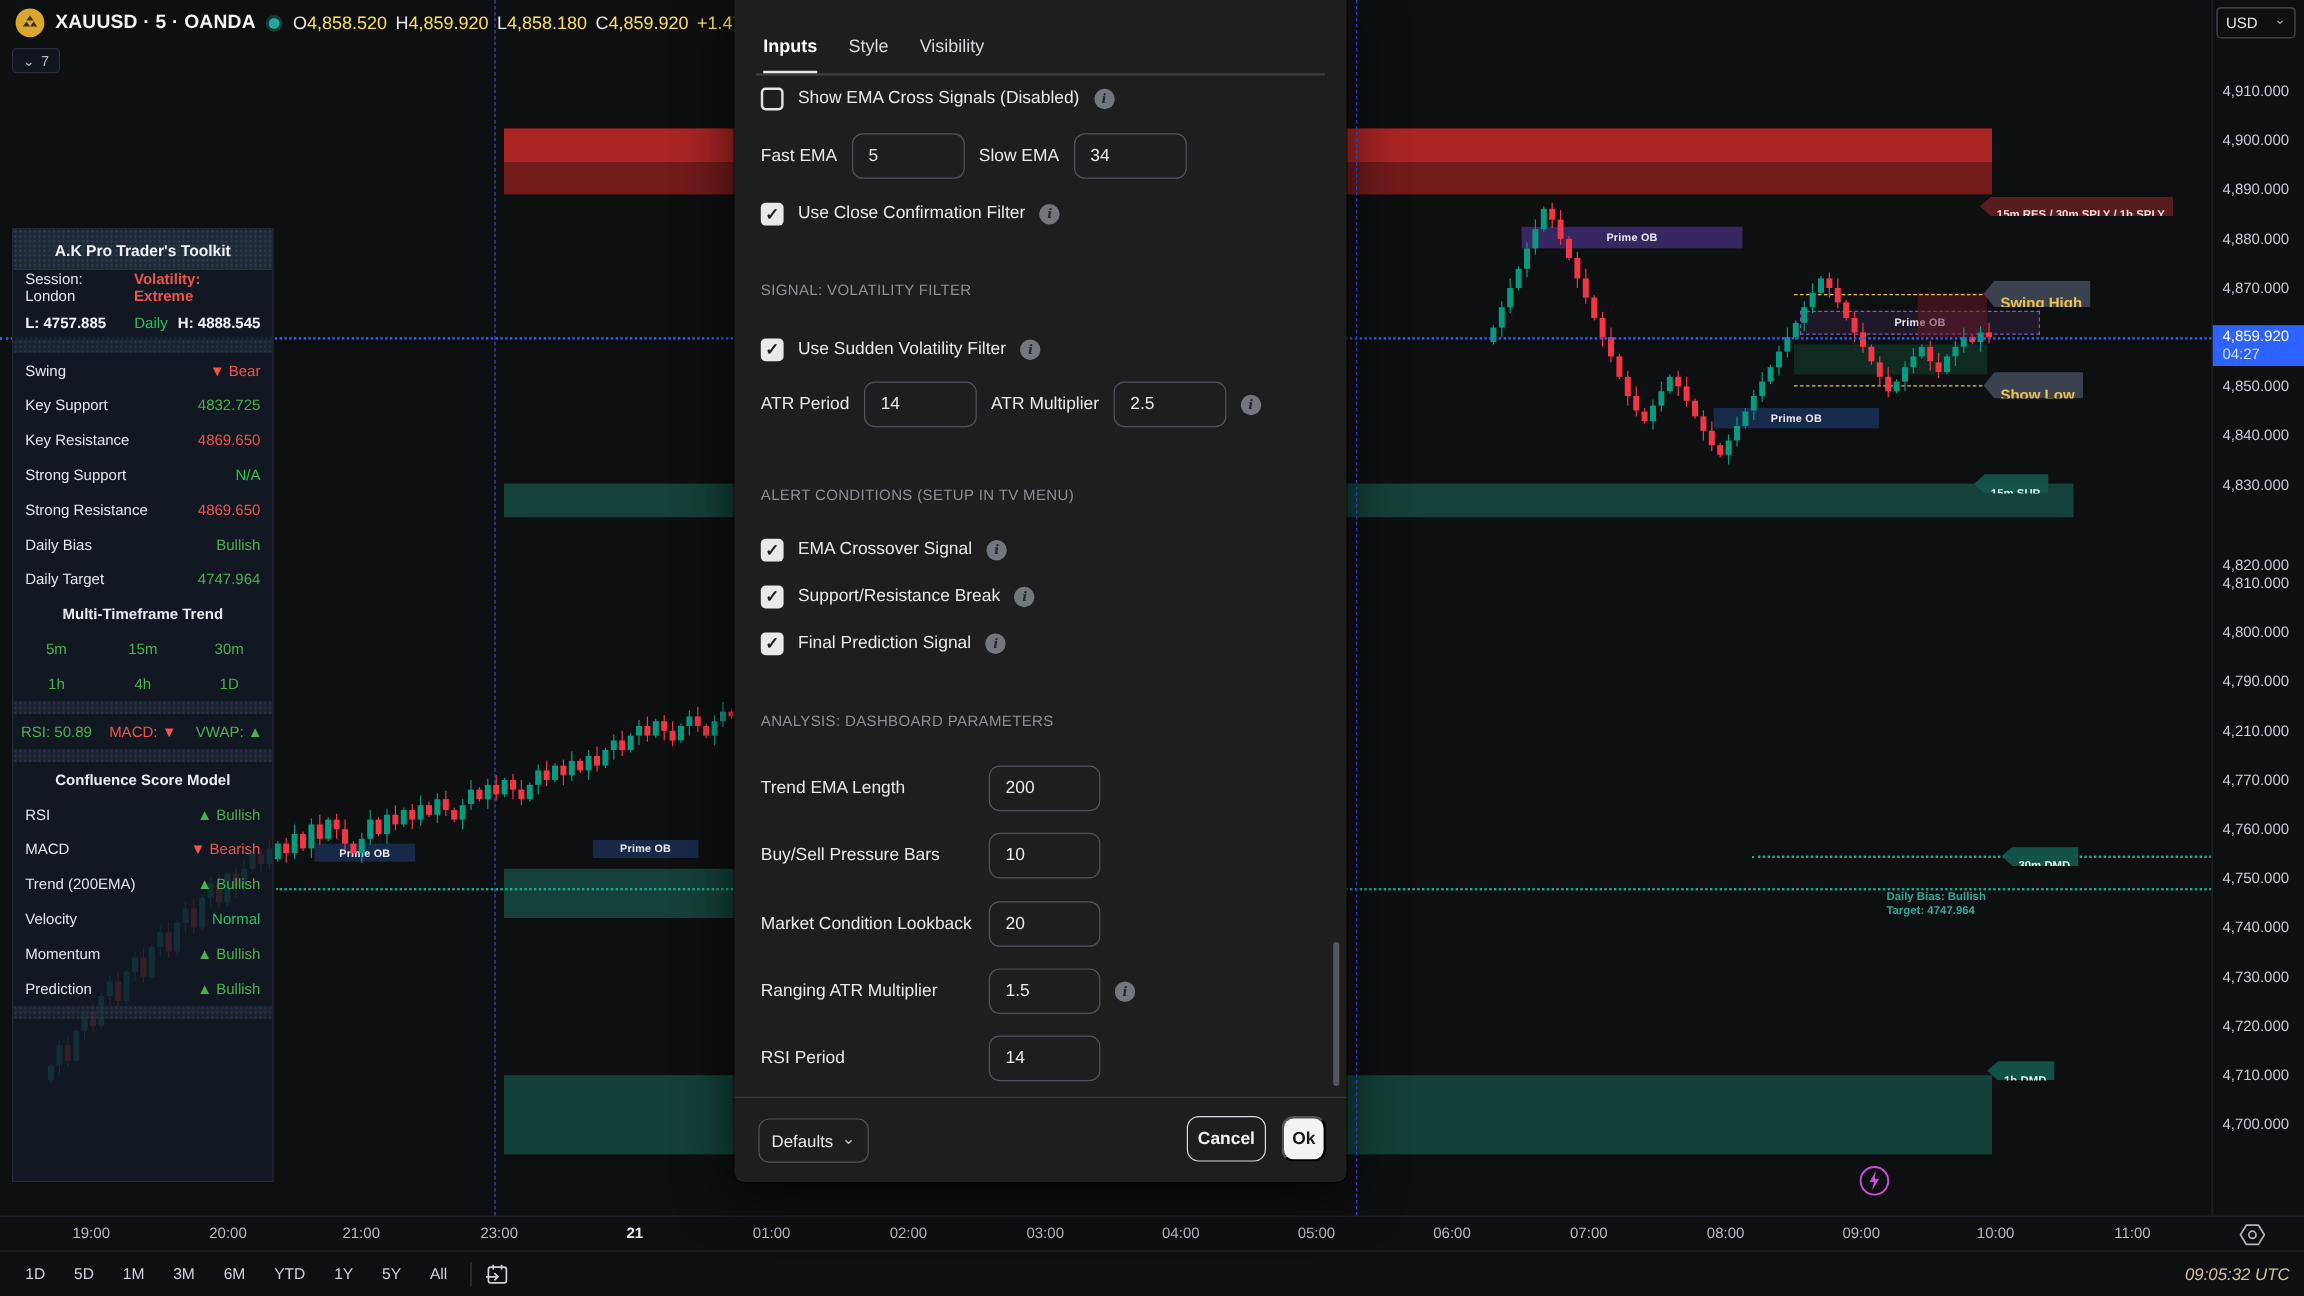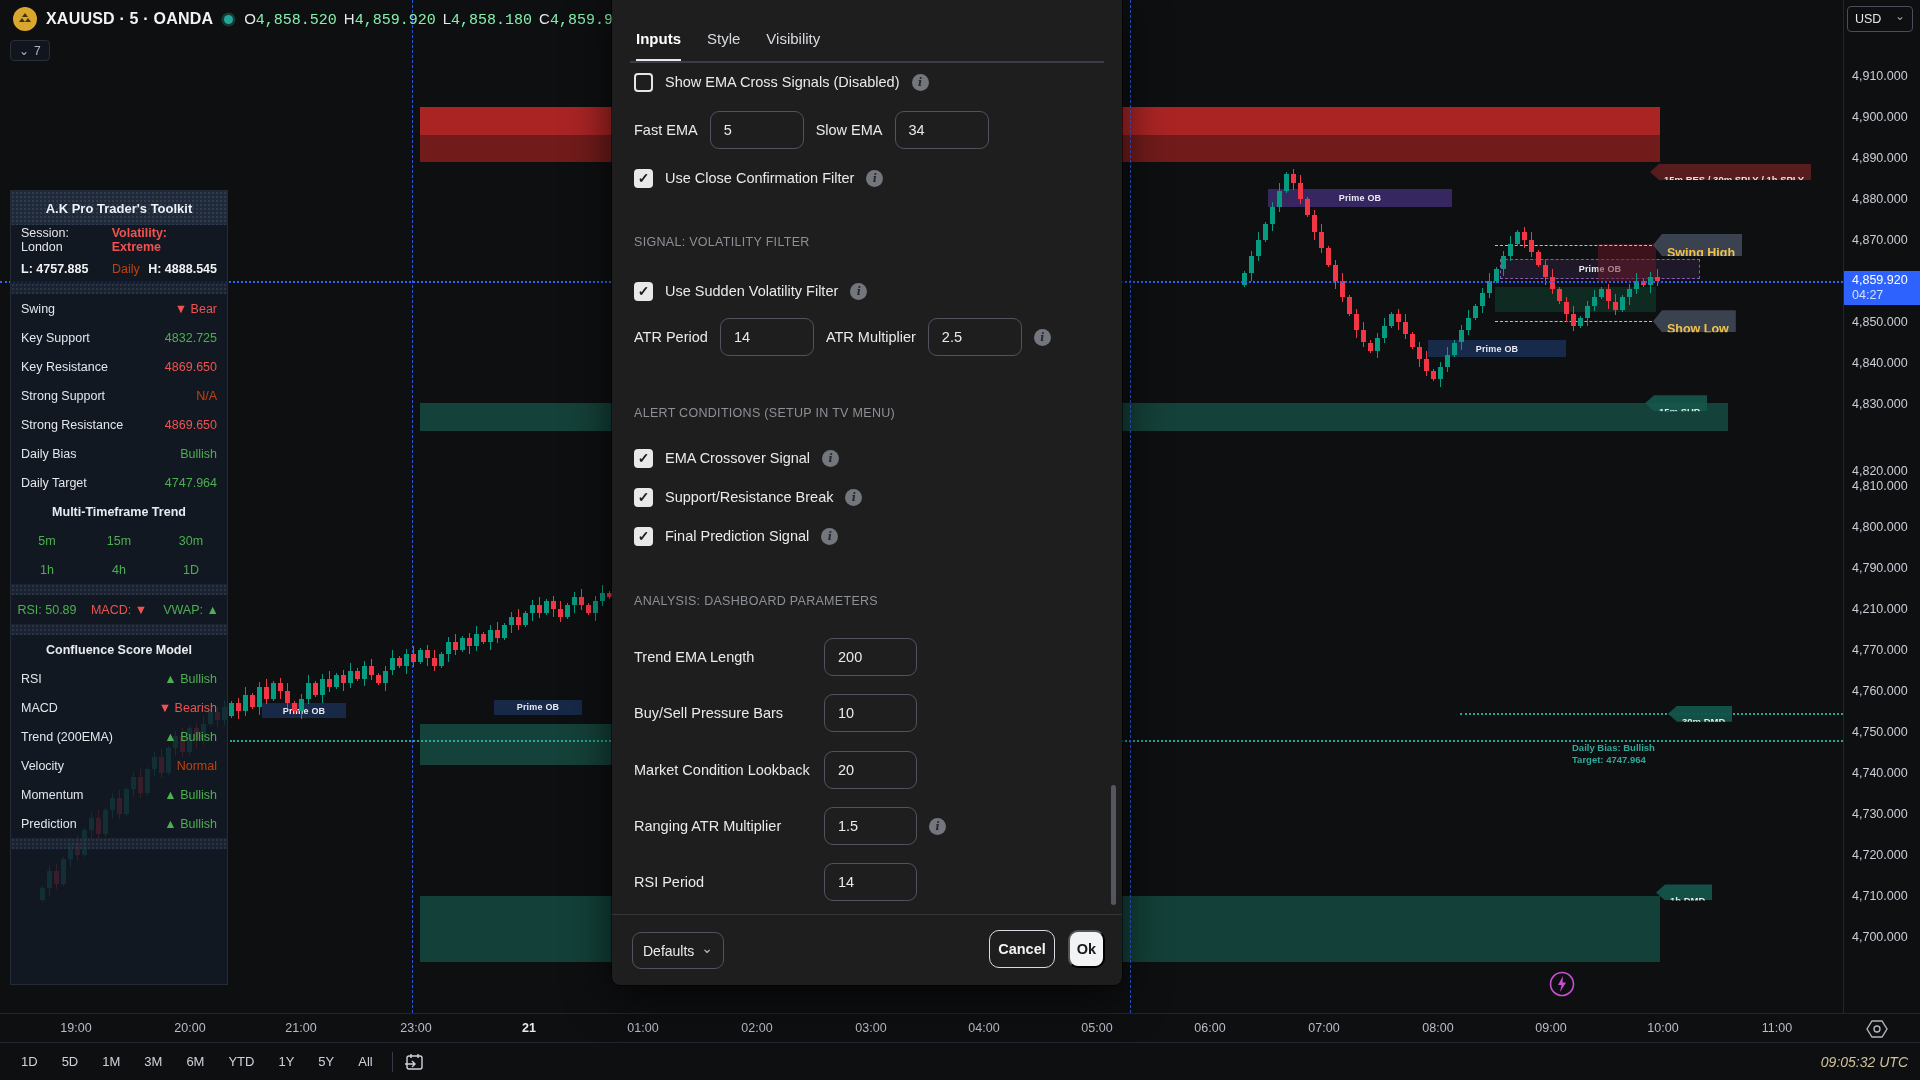--- a/index.html
+++ b/index.html
@@ -20,37 +20,37 @@
   .bear { background:#f23645; }
   .tag { position:absolute; display:flex; align-items:center; padding:16px 7px 0 14px; white-space:nowrap;
          clip-path:polygon(9px 0,100% 0,100% 100%,9px 100%,0 50%); font-weight:bold; z-index:4; }
   .annotation { position:absolute; font-size:9.5px; line-height:12px; font-weight:bold; z-index:4; white-space:nowrap; }
 
   
   #legend { position:absolute; left:12px; top:6px; height:26px; display:flex; align-items:center; gap:8px; z-index:8; font-size:16px; }
   #legend .sym { color:#f1f3f6; font-weight:bold; letter-spacing:.2px; }
   #legend .ohlc { display:flex; gap:7px; font-size:15px; }
   #legend .olab { color:#e6e8ec; }
-  #legend .oval { color:#86efac;font-family:Liberation Mono, monospace; }
+  #legend .oval { color:#fde047; }
   #collapse-pill { position:absolute; left:10px; top:40px; height:21px; padding:0 8px; border:1px solid #2a2e39; border-radius:4px;
                    background:#131722cc; color:#b2b5be; font-size:12px; display:flex; align-items:center; gap:5px; z-index:8; }
 
   
   #toolkit { position:absolute; left:10px; top:190px; width:218px; height:795px; z-index:5;
              background:rgba(19,26,37,0.84); border:1px solid #232a38; font-size:12.5px; }
   .tk-header { height:34px; display:flex; align-items:center; justify-content:center; font-weight:bold; font-size:13px; color:#eef1f5;
                background:radial-gradient(rgba(76,92,128,.35) 1px, transparent 1px) 0 0/4px 4px, rgba(33,42,58,.95); }
   .tk-row { height:29px; display:flex; align-items:center; justify-content:space-between; padding:0 10px; }
   .tk-sub { color:#e3e6eb; }
   .tk-bold { font-weight:bold; color:#f0f2f5; }
   .tk-center { justify-content:center; font-weight:bold; color:#e8ebf0; gap:0; }
   .tk-grid3 { display:flex; height:29px; align-items:center; }
   .tk-grid3 span { flex:1; text-align:center; }
   .tk-div { height:11px; background:radial-gradient(rgba(76,92,128,.3) 1px, transparent 1px) 0 0/4px 4px, rgba(33,42,58,.6); }
-  .c-green { color:#4caf50; } .c-red { color:#ef5350; } .c-gray { color:#c2410c;margin-left:15px; }
+  .c-green { color:#4caf50; } .c-red { color:#ef5350; } .c-gray { color:#22c55e;margin-left:15px; }
   #tk-final { height:48px; display:flex; align-items:center; justify-content:center; background:rgba(27,57,44,.96);
               color:#f4f6f8; font-weight:bold; font-size:17px; }
 
   
   #price-axis { position:absolute; left:1843px; top:0; width:77px; height:1013px; background:#0e0f11; border-left:1px solid #21252e; z-index:7; }
   .pa-label { position:absolute; left:8px; transform:translateY(-50%); font-size:12.5px; color:#c9cdd6; white-space:nowrap; }
   #usd-box { position:absolute; left:3px; top:6px; width:66px; height:26px; border:1px solid #4a4e58; border-radius:4px;
              display:flex; align-items:center; justify-content:space-between; padding:0 7px; font-size:12.5px; color:#e6e8ec; }
   #usd-box .chev::after { content:"⌄"; color:#9aa0ab; font-size:12px; position:relative; top:-3px; }
   #price-tag { position:absolute; left:0; width:77px; height:34px; background:#2e62fe; color:#fff; z-index:8;

